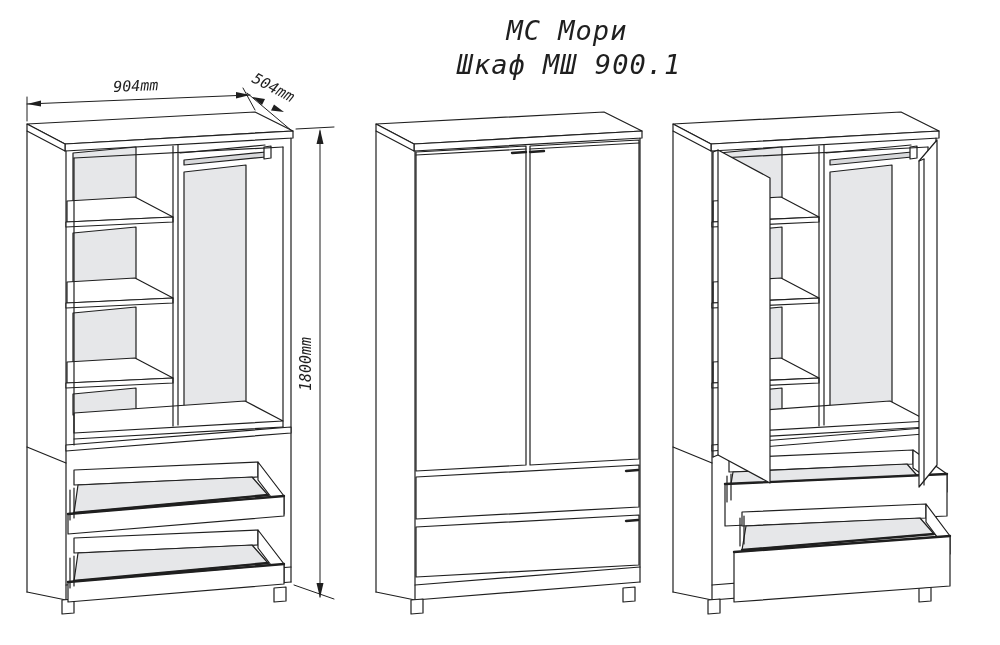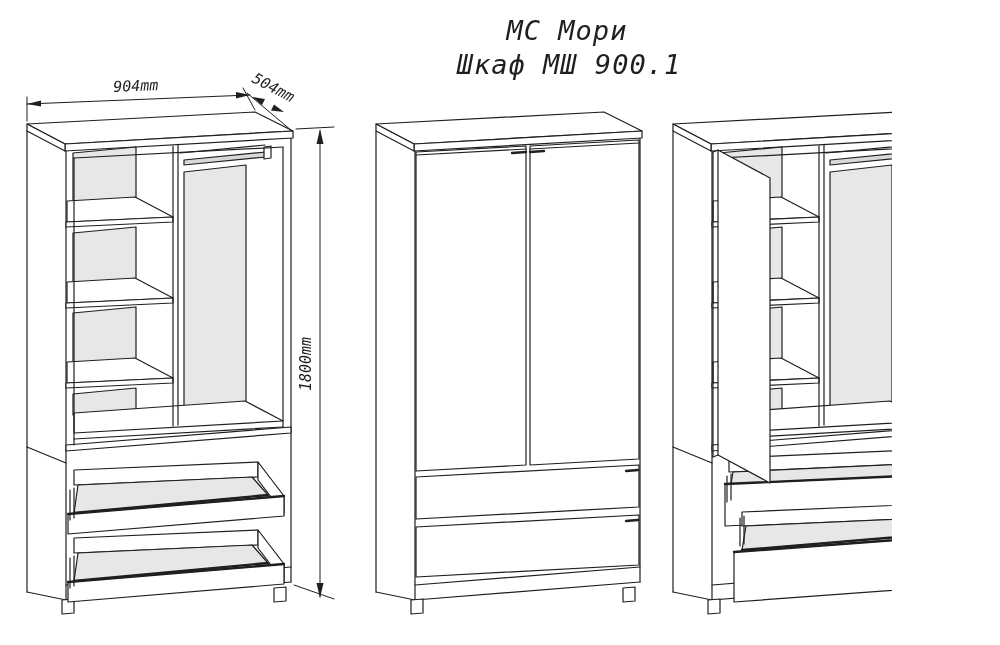--- a/index.html
+++ b/index.html
@@ -1,19 +1,19 @@
 <!DOCTYPE html>
 <html style="--line: #1f1f1f; --panel: #e6e7e9; --rod: #d8d9db; --bg: #ffffff;"><head>
 <meta charset="utf-8">
 <style>
   :root{
     --line:#1f1f1f; --panel:#e6e7e9; --rod:#d8d9db; --bg:#ffffff;
   }
   html,body{margin:0;padding:0;background:var(--bg);}
-  .stage{position:relative;width:892px;height:645px;background:var(--bg);overflow:hidden;
+  .stage{position:relative;width:1000px;height:645px;background:var(--bg);overflow:hidden;
          font-family:"DejaVu Sans Mono","Liberation Mono",monospace;}
   svg{display:block}
   svg path, svg line, svg polyline{stroke:var(--line);stroke-width:1.2;fill:none;
       stroke-linejoin:round;stroke-linecap:round;}
   svg .fw{fill:var(--bg);}
   svg .fg{fill:var(--panel);}
   svg .fr{fill:var(--rod);}
   svg .b2{stroke-width:2.4;}
   svg .ah{fill:var(--line);stroke:none;}
   svg .ext{stroke-width:1;}

